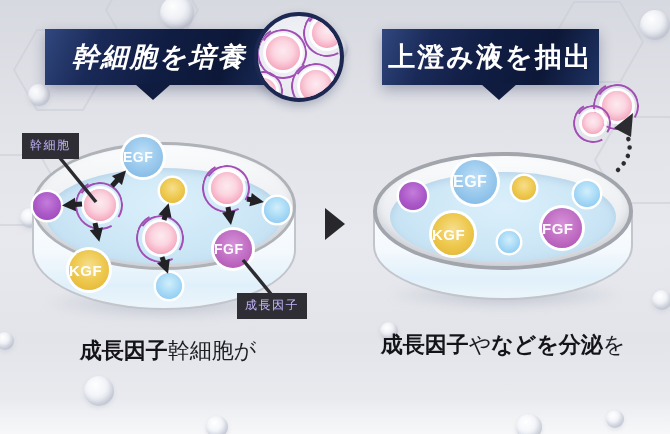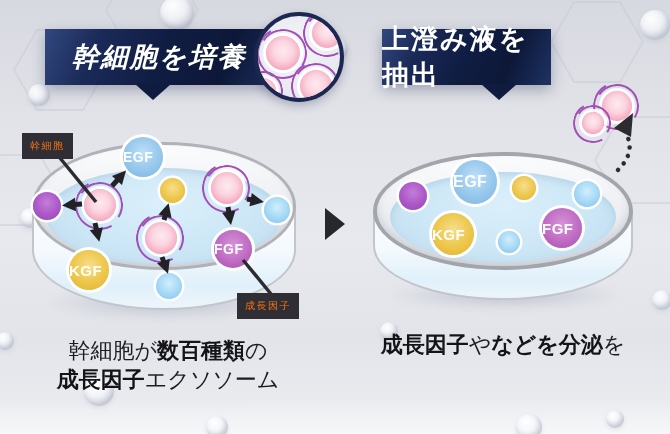--- a/index.html
+++ b/index.html
@@ -59,21 +59,21 @@
     color:rgba(255,255,255,0.97); font-weight:700; letter-spacing:0.5px;
     box-shadow: 0 0 0 3px #ffffff; }
   .gf-egf { background: radial-gradient(circle at 50% 40%, #bedff7 0%, #9ccbee 45%, #7cb3e3 100%); }
   .gf-kgf { background: radial-gradient(circle at 50% 40%, #f7de8d 0%, #eec94f 48%, #e0b12c 100%); }
   .gf-fgf { background: radial-gradient(circle at 50% 40%, #d693d9 0%, #c271c5 48%, #ab4bb0 100%); }
   .dot { position:absolute; border-radius:50%; box-shadow: 0 0 0 2.5px #ffffff; }
   .dot-blue   { background: radial-gradient(circle at 50% 40%, #d2eefb 0%, #abdcf7 45%, #83c1ee 100%); }
   .dot-purple { background: radial-gradient(circle at 50% 38%, #c47dda 0%, #ac59c8 52%, #9843b6 100%); }
   .dot-yellow { background: radial-gradient(circle at 50% 40%, #f7de8d 0%, #eec94f 50%, #e0b12c 100%); }
   
-  .tag { position:absolute; background:#2e2e34; color:#f97316; font-size:10px;
+  .tag { position:absolute; background:#2e2e34; color:#c4b5fd; font-size:12px;
     padding:3px 8px 4px; letter-spacing:1.5px; line-height:19px; }
   
   .tri-sep { position:absolute; left:325px; top:208px; width:0; height:0;
     border-top:16px solid transparent; border-bottom:16px solid transparent;
     border-left:20px solid #28282c; }
   
   .caption { position:absolute; text-align:center; color:#1d1d21; font-size:22px; line-height:29px; }
   .caption b { font-weight:700; color:#141418; }
   .caption .note { font-size:17px; line-height:24px; margin-top:2px; }
   .overlay-svg { position:absolute; left:0; top:0; pointer-events:none; }
@@ -105,21 +105,21 @@
   <div class="bubble" style="left:516px; top:414px; width:26px; height:26px;"></div>
   <div class="bubble" style="left:640px; top:10px; width:30px; height:30px;"></div>
   <div class="bubble" style="left:652px; top:290px; width:20px; height:20px;"></div>
   <div class="bubble" style="left:606px; top:410px; width:18px; height:18px;"></div>
 
   <div class="banner" style="left:45px; width:228px; padding-right:12px;font-style:italic;">
     <span>幹細胞を培養</span>
   </div>
   <div class="pointer" style="left:135px;"></div>
 
-  <div class="banner" style="left:382px; width:169px;">
+  <div class="banner" style="left:382px; width:217px;">
     <span>上澄み液を抽出</span>
   </div>
   <div class="pointer" style="left:481px;"></div>
 
   <div class="inset">
     <div class="cell" style="left:8px; top:20px; width:34px; height:34px;">
         <i class="arcA"></i>
         <i class="arcB"></i>
       </div>
     <div class="cell" style="left:54px; top:2px; width:30px; height:30px;">
@@ -218,20 +218,19 @@
   <div class="tag" style="left:22px; top:133px;">
     <span>幹細胞</span>
   </div>
   <div class="tag" style="left:237px; top:293px;">
     <span>成長因子</span>
   </div>
 
   <div class="tri-sep"></div>
 
   <div class="caption" style="left:10px; top:336px; width:316px;">
-    <div><span>幹細胞が</span><b>数百種類</b><span>の</span></div>
-    <div><b>成長因子</b><span>エクソソーム</span></div>
+    <div><b>成長因子</b><span>幹細胞が</span></div>
   </div>
   <div class="caption" style="left:345px; top:330px; width:316px;">
     <div><b>成長因子</b><span>や</span><b>などを分泌</b><span>を</span></div>
   </div>
 
 </div>
 
 </body></html>

